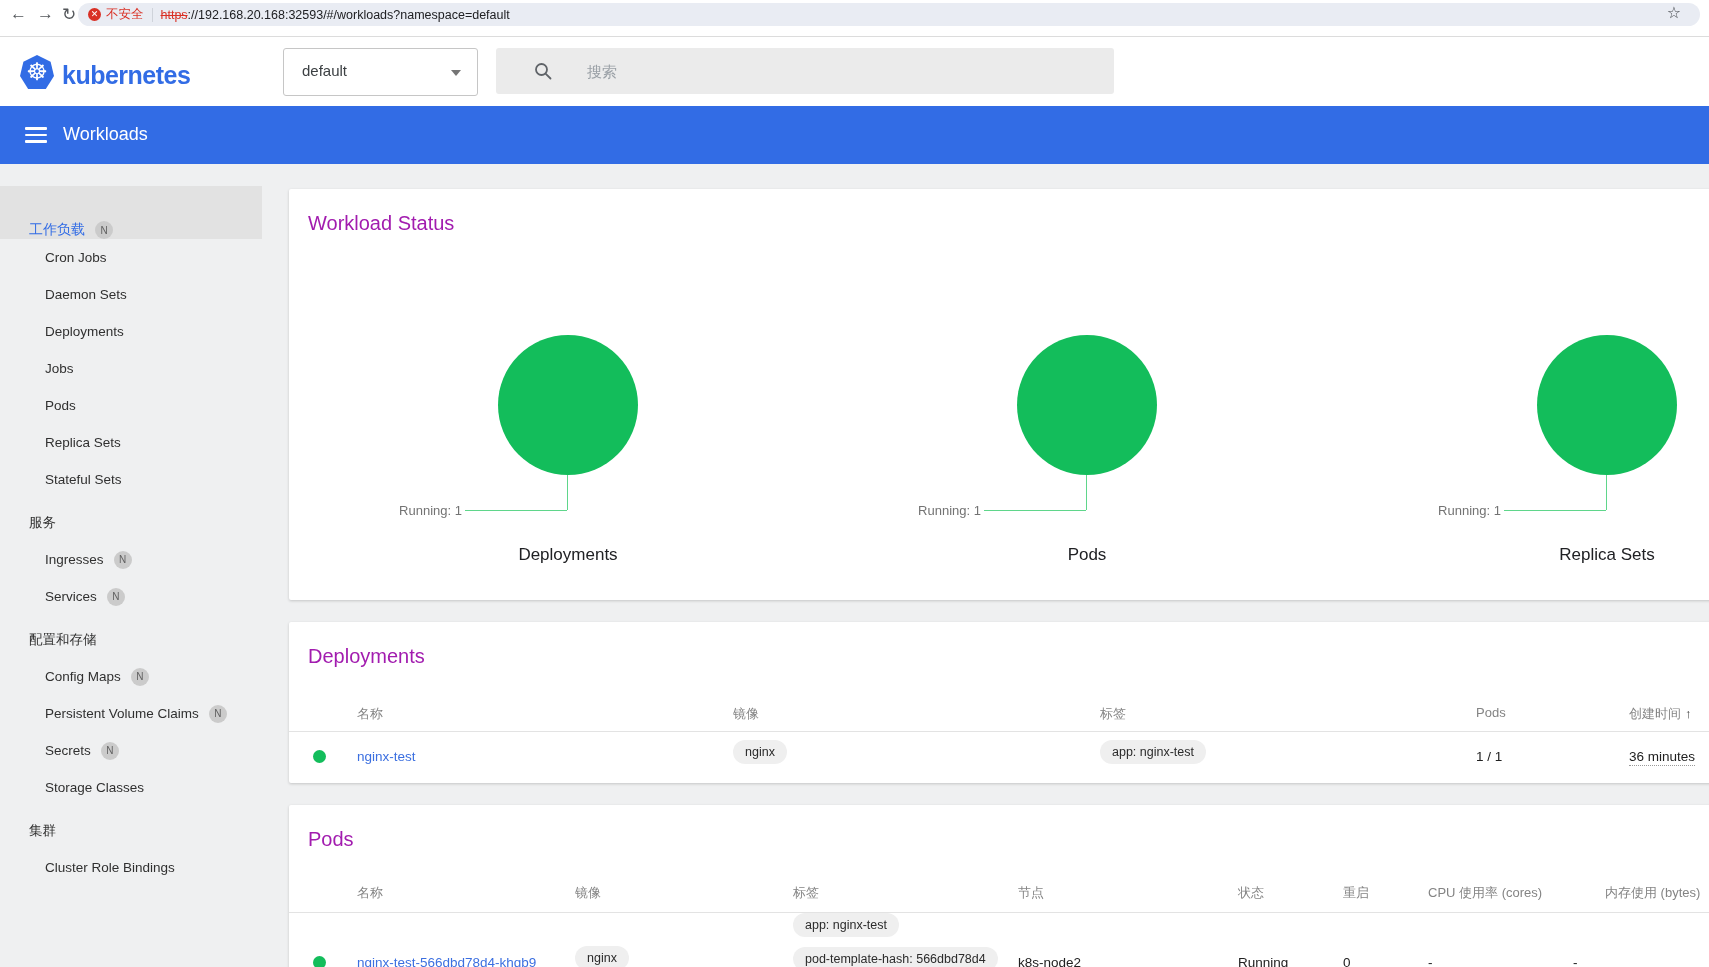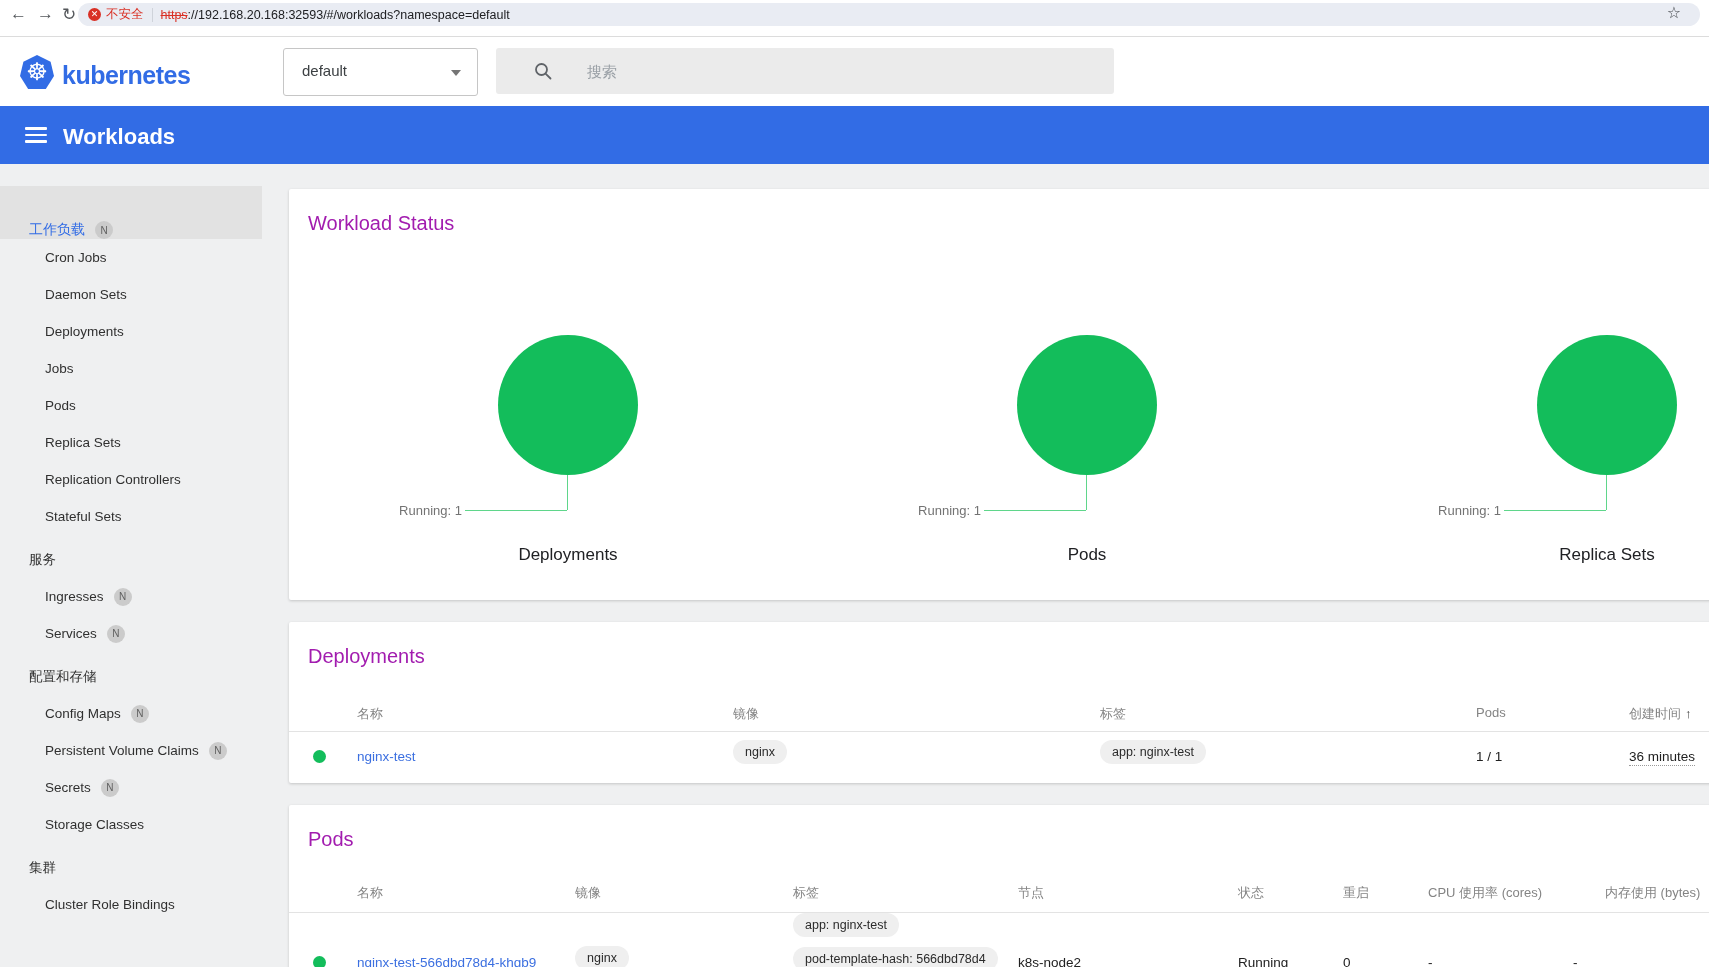--- a/index.html
+++ b/index.html
@@ -29,21 +29,21 @@
   #ns-value{position:absolute;left:18px;top:13px;font-size:15px;color:#3c4043;}
   #ns-caret{position:absolute;right:16px;top:21px;width:0;height:0;border-left:5px solid transparent;border-right:5px solid transparent;border-top:6px solid #757575;}
   #search-box{position:absolute;left:496px;top:11px;width:618px;height:46px;background:#ebebeb;border-radius:3px;display:flex;align-items:center;}
   #search-icon{margin-left:37px;display:flex;}
   #search-input{border:none;outline:none;background:transparent;font-size:15px;color:#3c4043;margin-left:32px;width:480px;font-family:inherit;}
   #search-input::placeholder{color:#9aa0a6;}
   
   #blue-toolbar{position:absolute;left:0;top:106px;width:1709px;height:58px;background:#326ce5;}
   #hamburger{position:absolute;left:25px;top:21px;width:22px;cursor:pointer;}
   #hamburger div{height:2.5px;background:#fff;margin-bottom:4px;border-radius:1px;}
-  #toolbar-title{position:absolute;left:63px;top:18px;color:#fff;font-size:22px;font-weight:700;}
+  #toolbar-title{position:absolute;left:63px;top:18px;color:#fff;font-size:18px;font-weight:400;}
   
   #sidebar{position:absolute;left:0;top:164px;bottom:0;width:262px;padding-top:22px;box-sizing:border-box;}
   .side-active{height:53px;display:flex;align-items:flex-end;padding-left:29px;background:#e2e2e2;color:#326ce5;font-size:14px;cursor:pointer;}
   .side-item{height:37px;display:flex;align-items:center;padding-left:45px;color:#303030;font-size:13.5px;cursor:pointer;}
   .side-section{height:37px;display:flex;align-items:center;padding-left:29px;color:#303030;font-size:13.5px;margin-top:6px;}
   .badge{display:inline-flex;align-items:center;justify-content:center;width:18px;height:18px;border-radius:50%;background:#cbcbcb;color:#5f5f5f;font-size:10px;margin-left:10px;flex:none;}
   
   .card{position:absolute;left:289px;width:1471px;background:#fff;border-radius:2px;box-shadow:0 1px 3px rgba(0,0,0,.18);}
   .card-title{position:absolute;left:19px;top:23px;font-size:20px;color:#a21caf;}
   
@@ -137,23 +137,20 @@
   <div class="side-item">
       <span>Jobs</span>
     </div>
   <div class="side-item">
       <span>Pods</span>
     </div>
   <div class="side-item">
       <span>Replica Sets</span>
     </div>
   <div class="side-item">
-      <span>Replication Controllers</span>
-    </div>
-  <div class="side-item">
       <span>Stateful Sets</span>
     </div>
   <div class="side-section">
       <span>服务</span>
     </div>
   <div class="side-item">
       <span>Ingresses</span>
       <span class="badge">N</span>
     </div>
   <div class="side-item">

